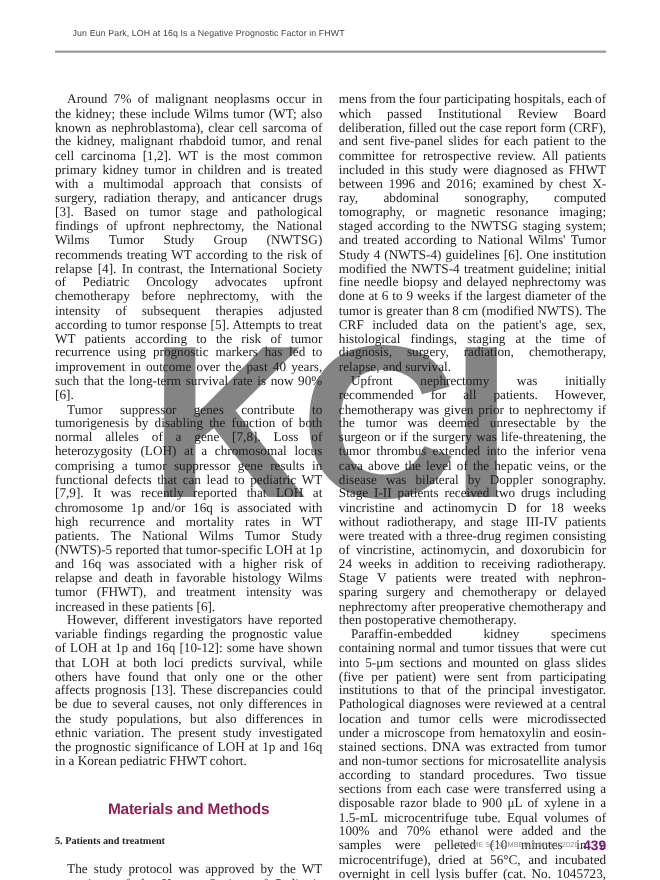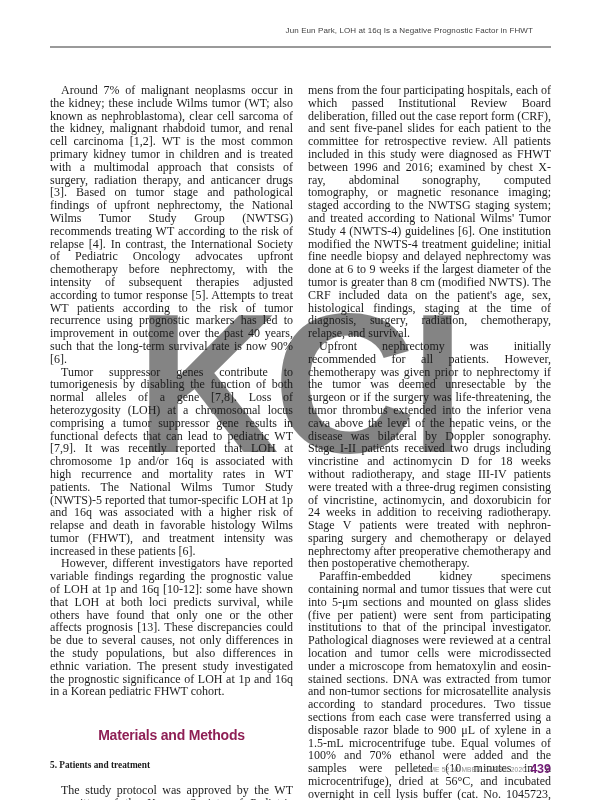--- a/index.html
+++ b/index.html
@@ -6,22 +6,22 @@
   .page{
     position:relative;
     width:600px;height:800px;
     background:#ffffff;
     font-family:"Liberation Serif", serif;
     overflow:hidden;
     margin:0 auto;
   }
   
   .running-head{
-    position:absolute;top:26px;left:32px;width:501px;
-    text-align:right;
+    position:absolute;top:26px;left:66px;width:501px;
+    text-align:left;
     font-family:"Liberation Sans", sans-serif;
     font-size:8px;color:#3f3f3f;letter-spacing:0.1px;
   }
   .head-rule{
     position:absolute;top:46px;left:50px;width:501px;height:2px;
     background:#9a9a9a;
   }
   
   .watermark{
     position:absolute;left:136px;top:285px;z-index:0;

